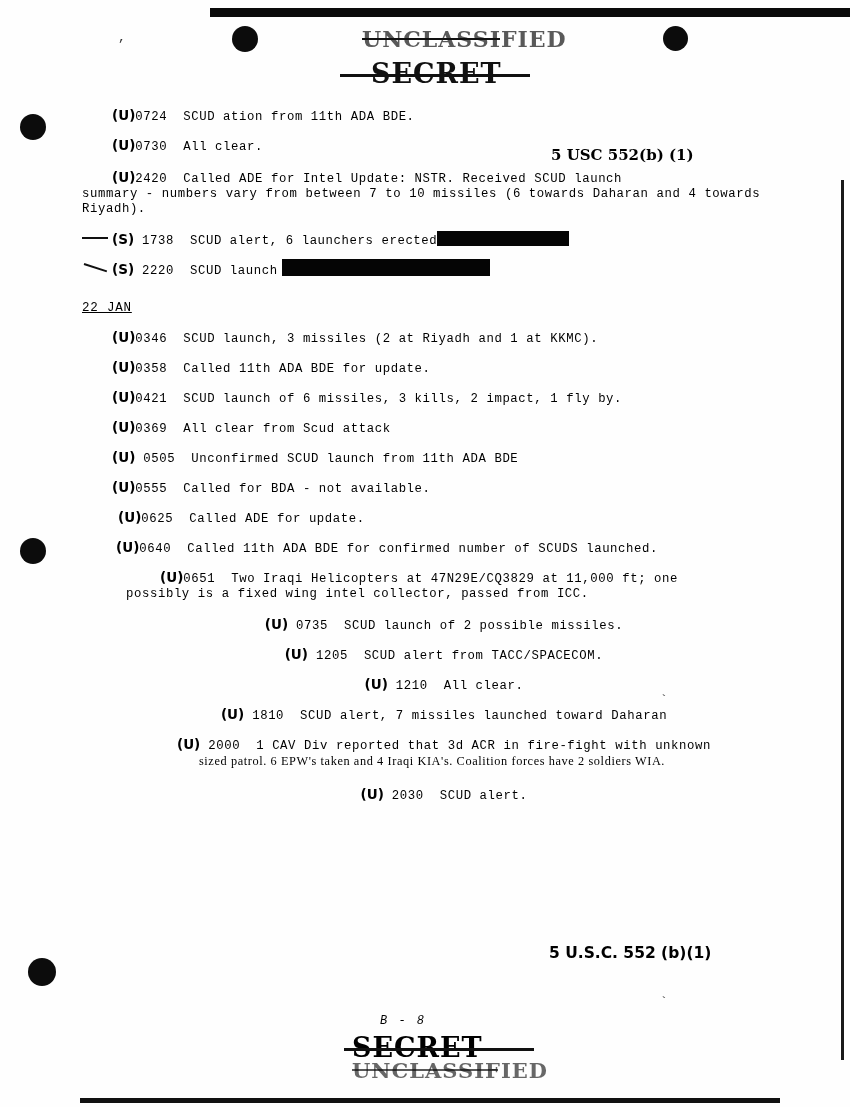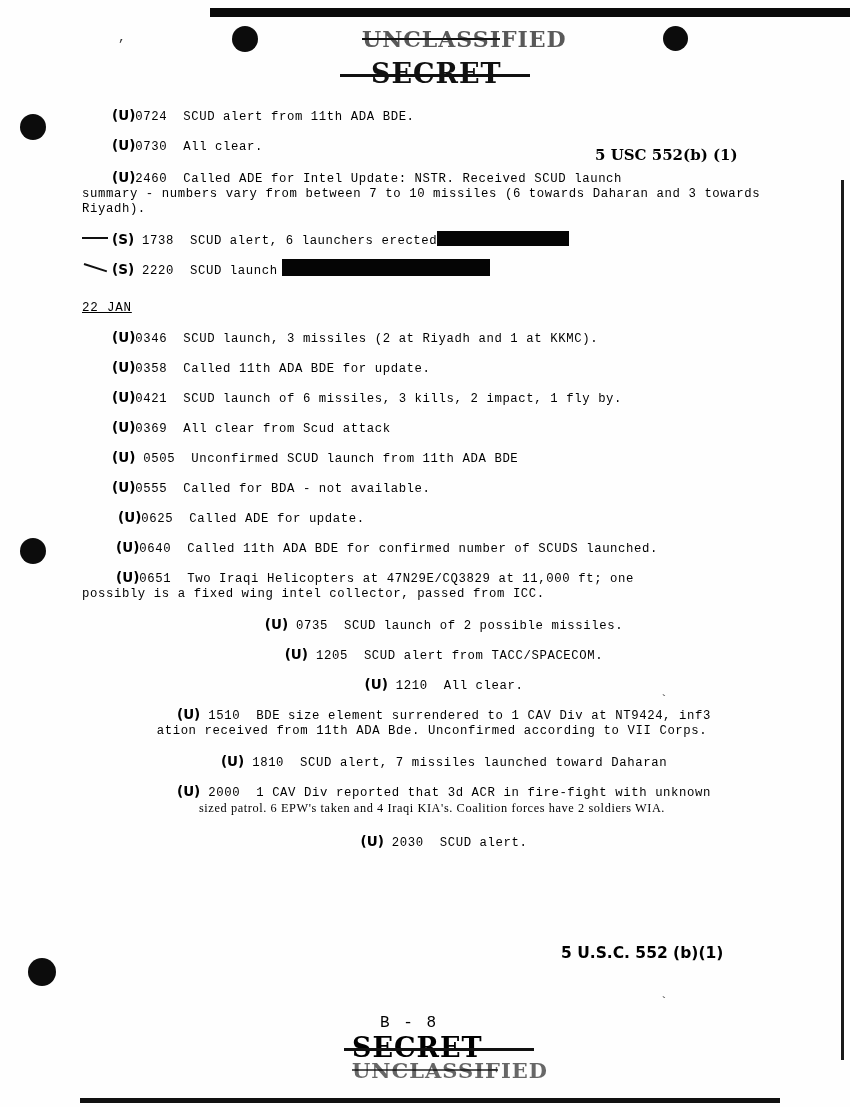--- a/index.html
+++ b/index.html
@@ -112,36 +112,35 @@
     background: #050505;
     height: 13px;
     vertical-align: -2px;
   }
 
   .legal {
     position: absolute;
     font-family: "DejaVu Serif", serif;
     font-weight: bold;
     font-size: 15px;
-    margin-left: 44px;
   }
   .legal2 {
     position: absolute;
     font-family: "DejaVu Sans", sans-serif;
     font-weight: bold;
     font-size: 15.5px;
-    margin-left: 12px;
   }
 
   .page-num {
     position: absolute;
     left: 380px;
     top: 1014px;
-    font-size: 16px;
+    font-size: 12px;
     letter-spacing: 2px;
+    font-style: italic;
   }
   .footer-secret {
     position: absolute;
     left: 352px;
     top: 1032px;
     font-family: "DejaVu Serif", serif;
     font-weight: bold;
     font-size: 27px;
     letter-spacing: 1px;
   }
@@ -194,30 +193,30 @@
   <div class="strike" style="left:340px;top:74px;width:190px;height:3px;"></div>
 
   <div class="legal" style="left:551px;top:146px;">5 USC 552(b) (1)</div>
   <div class="legal2" style="left:549px;top:944px;">5 U.S.C. 552 (b)(1)</div>
 
   <div class="doc">
 
     <div>
 
       <div class="entry indent">
-        <span class="cls">(U)</span><span>0724</span>&nbsp;&nbsp;<span>SCUD alert from 11th ADA BDE.</span>
+        <span class="cls">(U)</span><span>0724</span>&nbsp;&nbsp;<span>SCUD ation from 11th ADA BDE.</span>
       </div>
 
       <div class="entry indent" style="margin-bottom:15px;">
         <span class="cls">(U)</span><span>0730</span>&nbsp;&nbsp;<span>All clear.</span>
       </div>
 
       <div class="entry indent" style="margin-bottom:14px;">
-        <span class="cls">(U)</span><span>2460</span>&nbsp;&nbsp;<span>Called ADE for Intel Update:  NSTR.  Received SCUD launch</span>
-        <div class="wrap" style="margin-left:-30px;">summary - numbers vary from between 7 to 10 missiles (6 towards Daharan and 3 towards Riyadh).</div>
+        <span class="cls">(U)</span><span>2420</span>&nbsp;&nbsp;<span>Called ADE for Intel Update:  NSTR.  Received SCUD launch</span>
+        <div class="wrap" style="margin-left:-30px;">summary - numbers vary from between 7 to 10 missiles (6 towards Daharan and 4 towards Riyadh).</div>
       </div>
 
       <div class="entry indent" style="margin-bottom:10px;">
         <span class="cls">(S)</span>&nbsp;<span>1738</span>&nbsp;&nbsp;<span>SCUD alert, 6 launchers erected</span><span class="redaction" style="width:132px;height:15px;"></span>
         <div class="slashover" style="left:0px;top:6px;width:26px;"></div>
       </div>
 
       <div class="entry indent" style="margin-bottom:22px;">
         <span class="cls">(S)</span>&nbsp;<span>2220</span>&nbsp;&nbsp;<span>SCUD launch</span><span class="redaction" style="width:208px;height:17px;margin-left:4px;"></span>
         <div class="slashover" style="left:2px;top:4px;width:24px;transform:rotate(18deg);"></div>
@@ -254,42 +253,38 @@
       </div>
 
       <div class="entry indent" style="padding-left:36px;">
         <span class="cls">(U)</span><span>0625</span>&nbsp;&nbsp;<span>Called ADE for update.</span>
       </div>
 
       <div class="entry indent" style="padding-left:34px;">
         <span class="cls">(U)</span><span>0640</span>&nbsp;&nbsp;<span>Called 11th ADA BDE for confirmed number of SCUDS launched.</span>
       </div>
 
-      <div class="entry indent" style="padding-left:34px;margin-bottom:15px;">
+      <div class="entry indent" style="padding-left:34px;margin-bottom:15px;margin-left:44px;">
         <span class="cls">(U)</span><span>0651</span>&nbsp;&nbsp;<span>Two Iraqi Helicopters at 47N29E/CQ3829 at 11,000 ft; one</span>
         <div class="wrap" style="margin-left:-34px;">possibly is a fixed wing intel collector, passed from ICC.</div>
       </div>
 
       <div class="entry indent2">
         <span class="cls">(U)</span>&nbsp;<span>0735</span>&nbsp;&nbsp;<span>SCUD launch of 2 possible missiles.</span>
       </div>
 
 
       <div class="entry indent2">
         <span class="cls">(U)</span>&nbsp;<span>1205</span>&nbsp;&nbsp;<span>SCUD alert from TACC/SPACECOM.</span>
       </div>
 
       <div class="entry indent2">
         <span class="cls">(U)</span>&nbsp;<span>1210</span>&nbsp;&nbsp;<span>All clear.</span>
       </div>
 
-      <div class="entry indent2" style="margin-bottom:15px;">
-        <span class="cls">(U)</span>&nbsp;<span>1510</span>&nbsp;&nbsp;<span>BDE size element surrendered to 1 CAV Div at NT9424, inf3</span>
-        <div class="wrap" style="margin-left:-24px;">ation received from 11th ADA Bde.  Unconfirmed according to VII Corps.</div>
-      </div>
 
       <div class="entry indent2">
         <span class="cls">(U)</span>&nbsp;<span>1810</span>&nbsp;&nbsp;<span>SCUD alert, 7 missiles launched toward Daharan</span>
       </div>
 
       <div class="entry indent2" style="margin-bottom:18px;">
         <span class="cls">(U)</span>&nbsp;<span>2000</span>&nbsp;&nbsp;<span>1 CAV Div reported that 3d ACR in fire-fight with unknown</span>
         <div class="wrap" style="margin-left:-24px;font-family:Liberation Serif, serif;">sized patrol.  6 EPW's taken and 4 Iraqi KIA's.  Coalition forces have 2 soldiers WIA.</div>
       </div>
 

